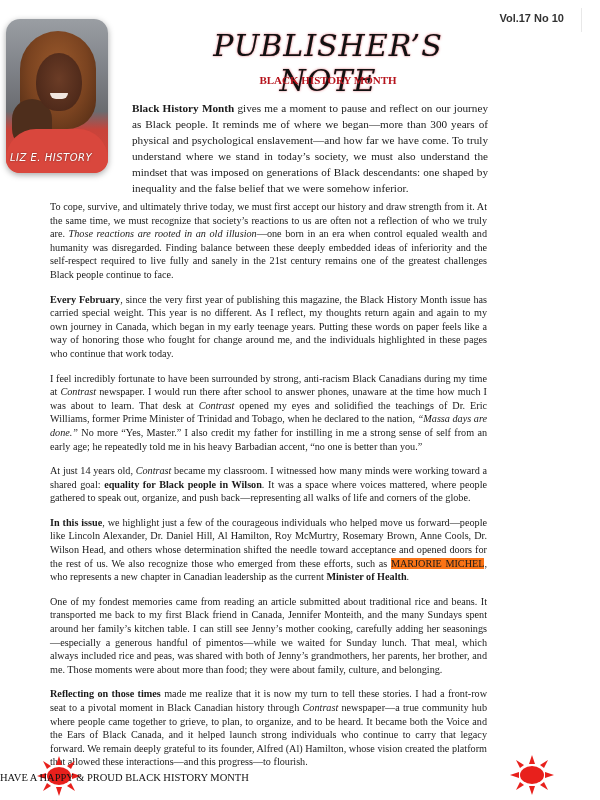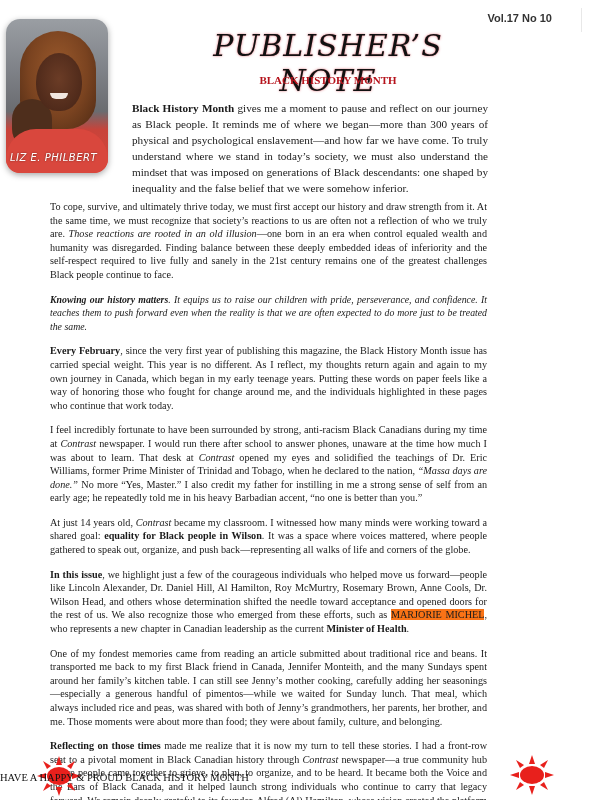--- a/index.html
+++ b/index.html
@@ -1,21 +1,21 @@
 <!DOCTYPE html>
 <html><head>
   <meta charset="utf-8">
   <style>
     html, body { margin: 0; padding: 0; }
     body {
       width: 600px; height: 800px; background: #ffffff; position: relative; overflow: hidden;
       font-family: "DejaVu Serif", "Liberation Serif", serif; color: #1a1a1a;
     }
     .vol {
-      position: absolute; top: 12px; right: 48px;
+      position: absolute; top: 12px; right: 36px;
       font-family: "Liberation Sans", sans-serif; font-weight: bold; font-size: 11px; color: #333; text-align: center;
     }
     .photo {
       position: absolute; left: 6px; top: 19px; width: 102px; height: 154px;
       border-radius: 14px; overflow: hidden;
       box-shadow: 0 2px 6px rgba(0,0,0,0.35);
       background: linear-gradient(180deg, #9a9ea3 0%, #7d8086 35%, #6a6c70 60%, #c8433a 72%, #d6463b 100%);
     }
     .photo .hair {
       position: absolute; left: 14px; top: 12px; width: 76px; height: 98px;
@@ -79,31 +79,30 @@
 
 <div class="vol">Vol.17  No 10</div>
 <div class="edge"></div>
 
 <div class="photo">
   <div class="hair"></div>
   <div class="braid"></div>
   <div class="face"></div>
   <div class="smile"></div>
   <div class="dress"></div>
-  <div class="name">LIZ E. PHILBERT</div>
+  <div class="name">LIZ E. HISTORY</div>
 </div>
 
 <div class="title">PUBLISHER’S NOTE</div>
 <div class="subtitle">BLACK HISTORY MONTH</div>
 
 <div class="intro"><b>Black History Month</b><span> gives me a moment to pause and reflect on our journey as Black people. It reminds me of where we began—more than 300 years of physical and psychological enslavement—and how far we have come. To truly understand where we stand in today’s society, we must also understand the mindset that was imposed on generations of Black descendants: one shaped by inequality and the false belief that we were somehow inferior.</span></div>
 
 <div class="body">
   <p><span>To cope, survive, and ultimately thrive today, we must first accept our history and draw strength from it. At the same time, we must recognize that society’s reactions to us are often not a reflection of who we truly are. </span><i>Those reactions are rooted in an old illusion</i><span>—one born in an era when control equaled wealth and humanity was disregarded. Finding balance between these deeply embedded ideas of inferiority and the self-respect required to live fully and sanely in the 21st century remains one of the greatest challenges Black people continue to face.</span></p>
-  <p class="italic-para"><b>Knowing our history matters</b><span>. It equips us to raise our children with pride, perseverance, and confidence. It teaches them to push forward even when the reality is that we are often expected to do more just to be treated the same.</span></p>
   <p><b>Every February</b><span>, since the very first year of publishing this magazine, the Black History Month issue has carried special weight. This year is no different. As I reflect, my thoughts return again and again to my own journey in Canada, which began in my early teenage years. Putting these words on paper feels like a way of honoring those who fought for change around me, and the individuals highlighted in these pages who continue that work today.</span></p>
   <p><span>I feel incredibly fortunate to have been surrounded by strong, anti-racism Black Canadians during my time at </span><i>Contrast</i><span> newspaper. I would run there after school to answer phones, unaware at the time how much I was about to learn. That desk at </span><i>Contrast</i><span> opened my eyes and solidified the teachings of Dr. Eric Williams, former Prime Minister of Trinidad and Tobago, when he declared to the nation, </span><i>“Massa days are done.”</i><span> No more “Yes, Master.” I also credit my father for instilling in me a strong sense of self from an early age; he repeatedly told me in his heavy Barbadian accent, “no one is better than you.”</span></p>
   <p><span>At just 14 years old, </span><i>Contrast</i><span> became my classroom. I witnessed how many minds were working toward a shared goal: </span><b>equality for Black people in Wilson</b><span>. It was a space where voices mattered, where people gathered to speak out, organize, and push back—representing all walks of life and corners of the globe.</span></p>
   <p><b>In this issue</b><span>, we highlight just a few of the courageous individuals who helped move us forward—people like Lincoln Alexander, Dr. Daniel Hill, Al Hamilton, Roy McMurtry, Rosemary Brown, Anne Cools, Dr. Wilson Head, and others whose determination shifted the needle toward acceptance and opened doors for the rest of us. We also recognize those who emerged from these efforts, such as </span><span class="highlight">MARJORIE MICHEL</span><span>, who represents a new chapter in Canadian leadership as the current </span><b>Minister of Health</b><span>.</span></p>
   <p><span>One of my fondest memories came from reading an article submitted about traditional rice and beans. It transported me back to my first Black friend in Canada, Jennifer Monteith, and the many Sundays spent around her family’s kitchen table. I can still see Jenny’s mother cooking, carefully adding her seasonings—especially a generous handful of pimentos—while we waited for Sunday lunch. That meal, which always included rice and peas, was shared with both of Jenny’s grandmothers, her parents, her brother, and me. Those moments were about more than food; they were about family, culture, and belonging.</span></p>
   <p><b>Reflecting on those times</b><span> made me realize that it is now my turn to tell these stories. I had a front-row seat to a pivotal moment in Black Canadian history through </span><i>Contrast</i><span> newspaper—a true community hub where people came together to grieve, to plan, to organize, and to be heard. It became both the Voice and the Ears of Black Canada, and it helped launch strong individuals who continue to carry that legacy forward. We remain deeply grateful to its founder, Alfred (Al) Hamilton, whose vision created the platform that allowed these interactions—and this progress—to flourish.</span></p>
 </div>
 
 <svg class="sun sun-left" viewBox="0 0 44 40">
   <g fill="#e8201c">

